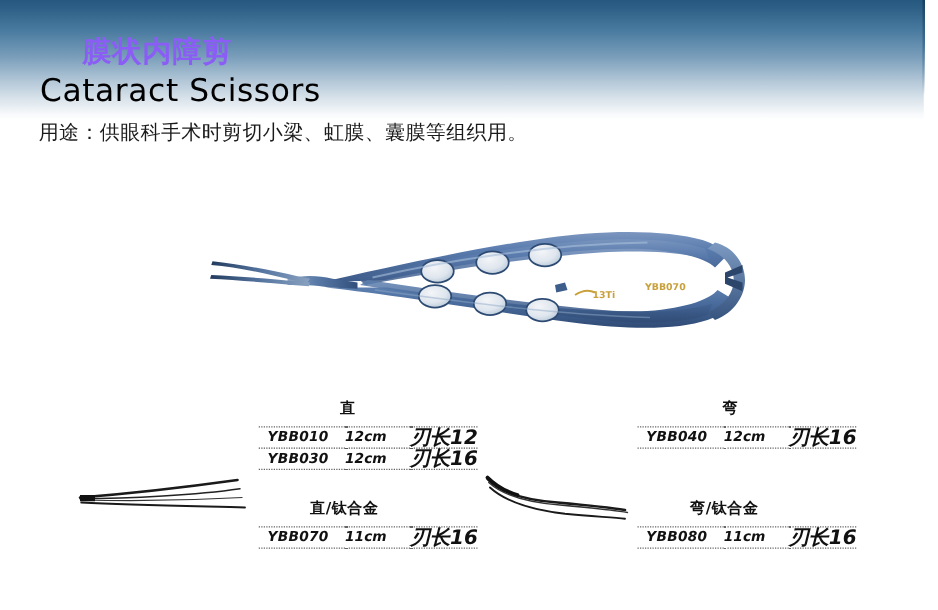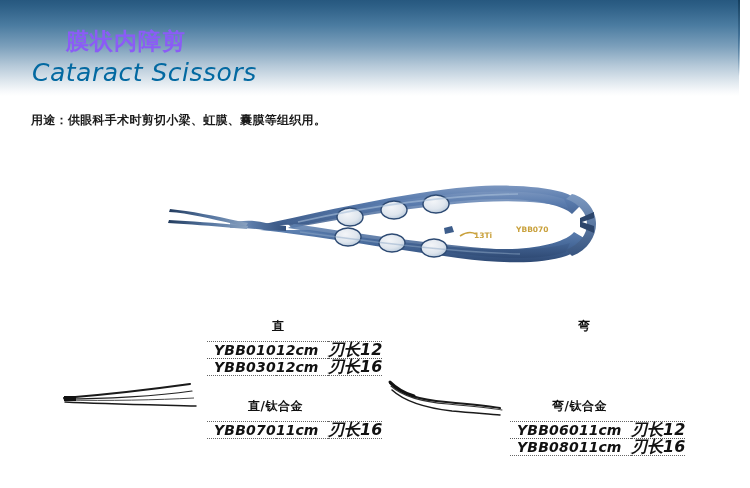--- a/index.html
+++ b/index.html
@@ -34,29 +34,29 @@
   }
   .title-cn{
     position:absolute;left:66px;top:26px;
     font-size:23px;font-weight:bold;color:#8b5cf6;
     letter-spacing:1px;
     font-family:"DejaVu Sans","Liberation Sans",sans-serif;
     white-space:nowrap;
   }
   .title-en{
     position:absolute;left:32px;top:58px;
-    font-size:25px;font-style:italic;color:#0369a1;
+    font-size:25px;color:#000000;
     font-family:"DejaVu Sans","Liberation Sans",sans-serif;
     letter-spacing:0.5px;white-space:nowrap;
   }
 
   
   .desc{
-    position:absolute;left:31px;top:112px;
-    font-size:12px;color:#1a1a1a;font-weight:bold;
+    position:absolute;left:31px;top:96px;
+    font-size:16px;color:#1a1a1a;font-weight:normal;
     font-family:"DejaVu Sans","Liberation Sans",sans-serif;
     letter-spacing:0.3px;white-space:nowrap;
   }
 
   
   .photo{
     position:absolute;left:168px;top:178px;width:430px;height:95px;
   }
   .photo svg{display:block;}
 
@@ -71,21 +71,21 @@
   .t-sec2{left:578px;top:318px;}
   .t-sec3{left:248px;top:398px;}
   .t-sec4{left:552px;top:398px;}
 
   .spec-table{
     position:absolute;
     border-collapse:collapse;
     font-family:"DejaVu Sans","Liberation Sans",sans-serif;
   }
   .spec-table td{
-    font-size:14px;font-style:italic;font-weight:bold;color:#111;
+    font-size:11px;font-style:italic;font-weight:bold;color:#111;
     border-top:1px dotted #555;
     border-bottom:1px dotted #555;
     padding:2px 0 2px 0;
     white-space:nowrap;
     line-height:12px;
   }
   .spec-table td.c-code{width:62px;padding-left:7px;letter-spacing:0.2px;}
   .spec-table td.c-len{width:52px;}
   .spec-table td.c-blade{width:48px;font-size:16px;}
   .spec-table tr:first-child td{border-top:1px dotted #666;}
@@ -209,40 +209,40 @@
   <tr>
     <td class="c-code">YBB030</td>
     <td class="c-len">12cm</td>
     <td class="c-blade">刃长16</td>
   </tr>
 </tbody>
   </table>
 
 <table class="spec-table tbl2">
   <tbody>
+  <tr>
+    <td class="c-code">YBB040</td>
+    <td class="c-len">12cm</td>
+    <td class="c-blade">刃长16</td>
+  </tr>
 </tbody>
   </table>
 
 <table class="spec-table tbl3">
   <tbody>
   <tr>
     <td class="c-code">YBB070</td>
     <td class="c-len">11cm</td>
     <td class="c-blade">刃长16</td>
   </tr>
 </tbody>
   </table>
 
 <table class="spec-table tbl4">
   <tbody>
-      <tr>
-    <td class="c-code">YBB060</td>
-    <td class="c-len">11cm</td>
-    <td class="c-blade">刃长12</td>
-  </tr>
   <tr>
     <td class="c-code">YBB080</td>
     <td class="c-len">11cm</td>
     <td class="c-blade">刃长16</td>
   </tr>
 </tbody>
   </table>
 
 <div class="blade blade-straight">
   <svg width="140" height="38" viewBox="0 0 140 38" xmlns="http://www.w3.org/2000/svg">

